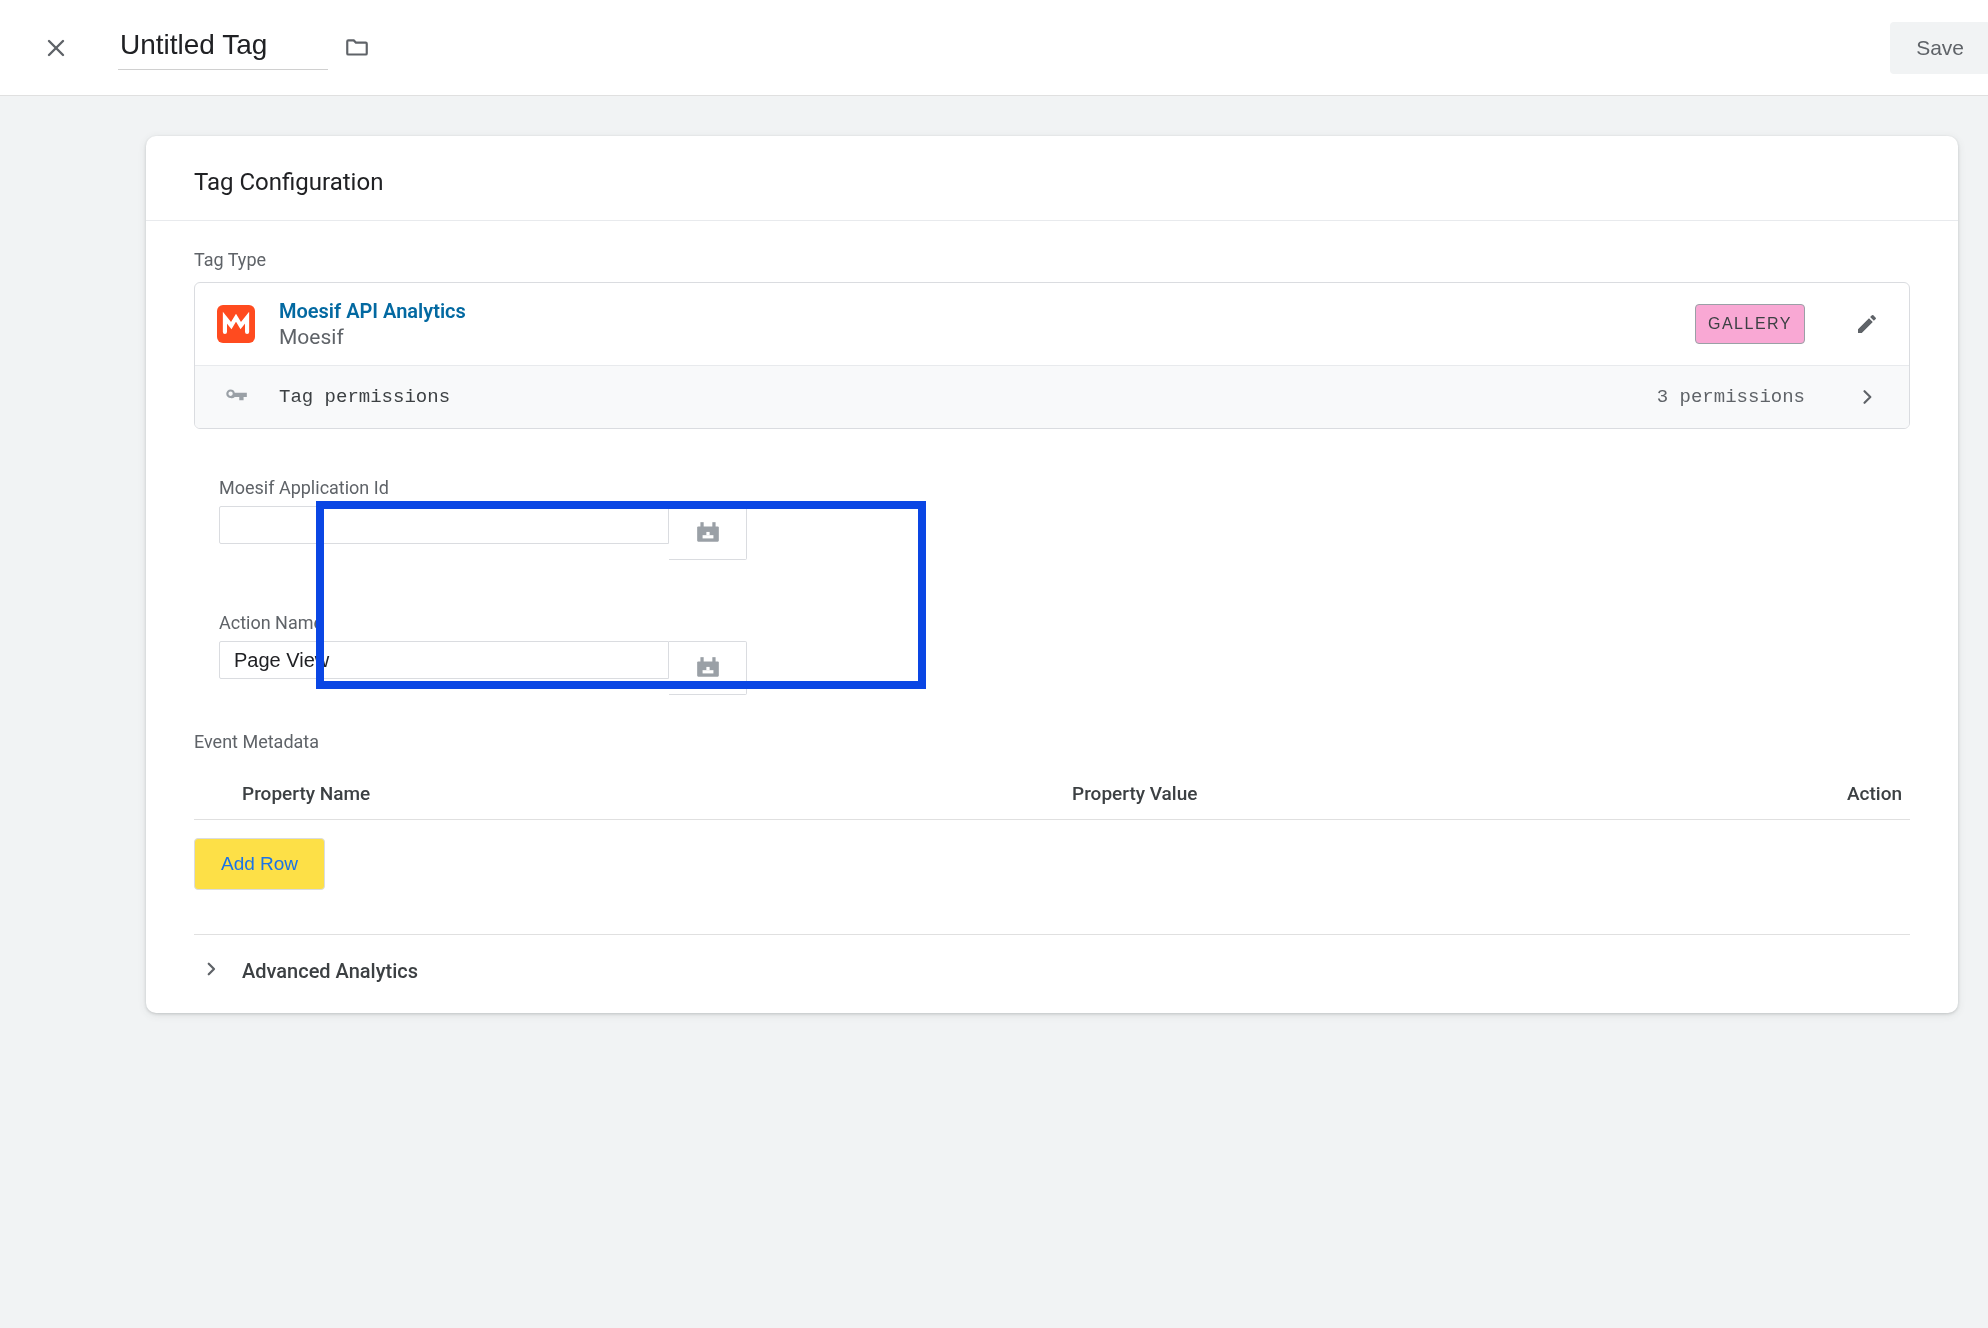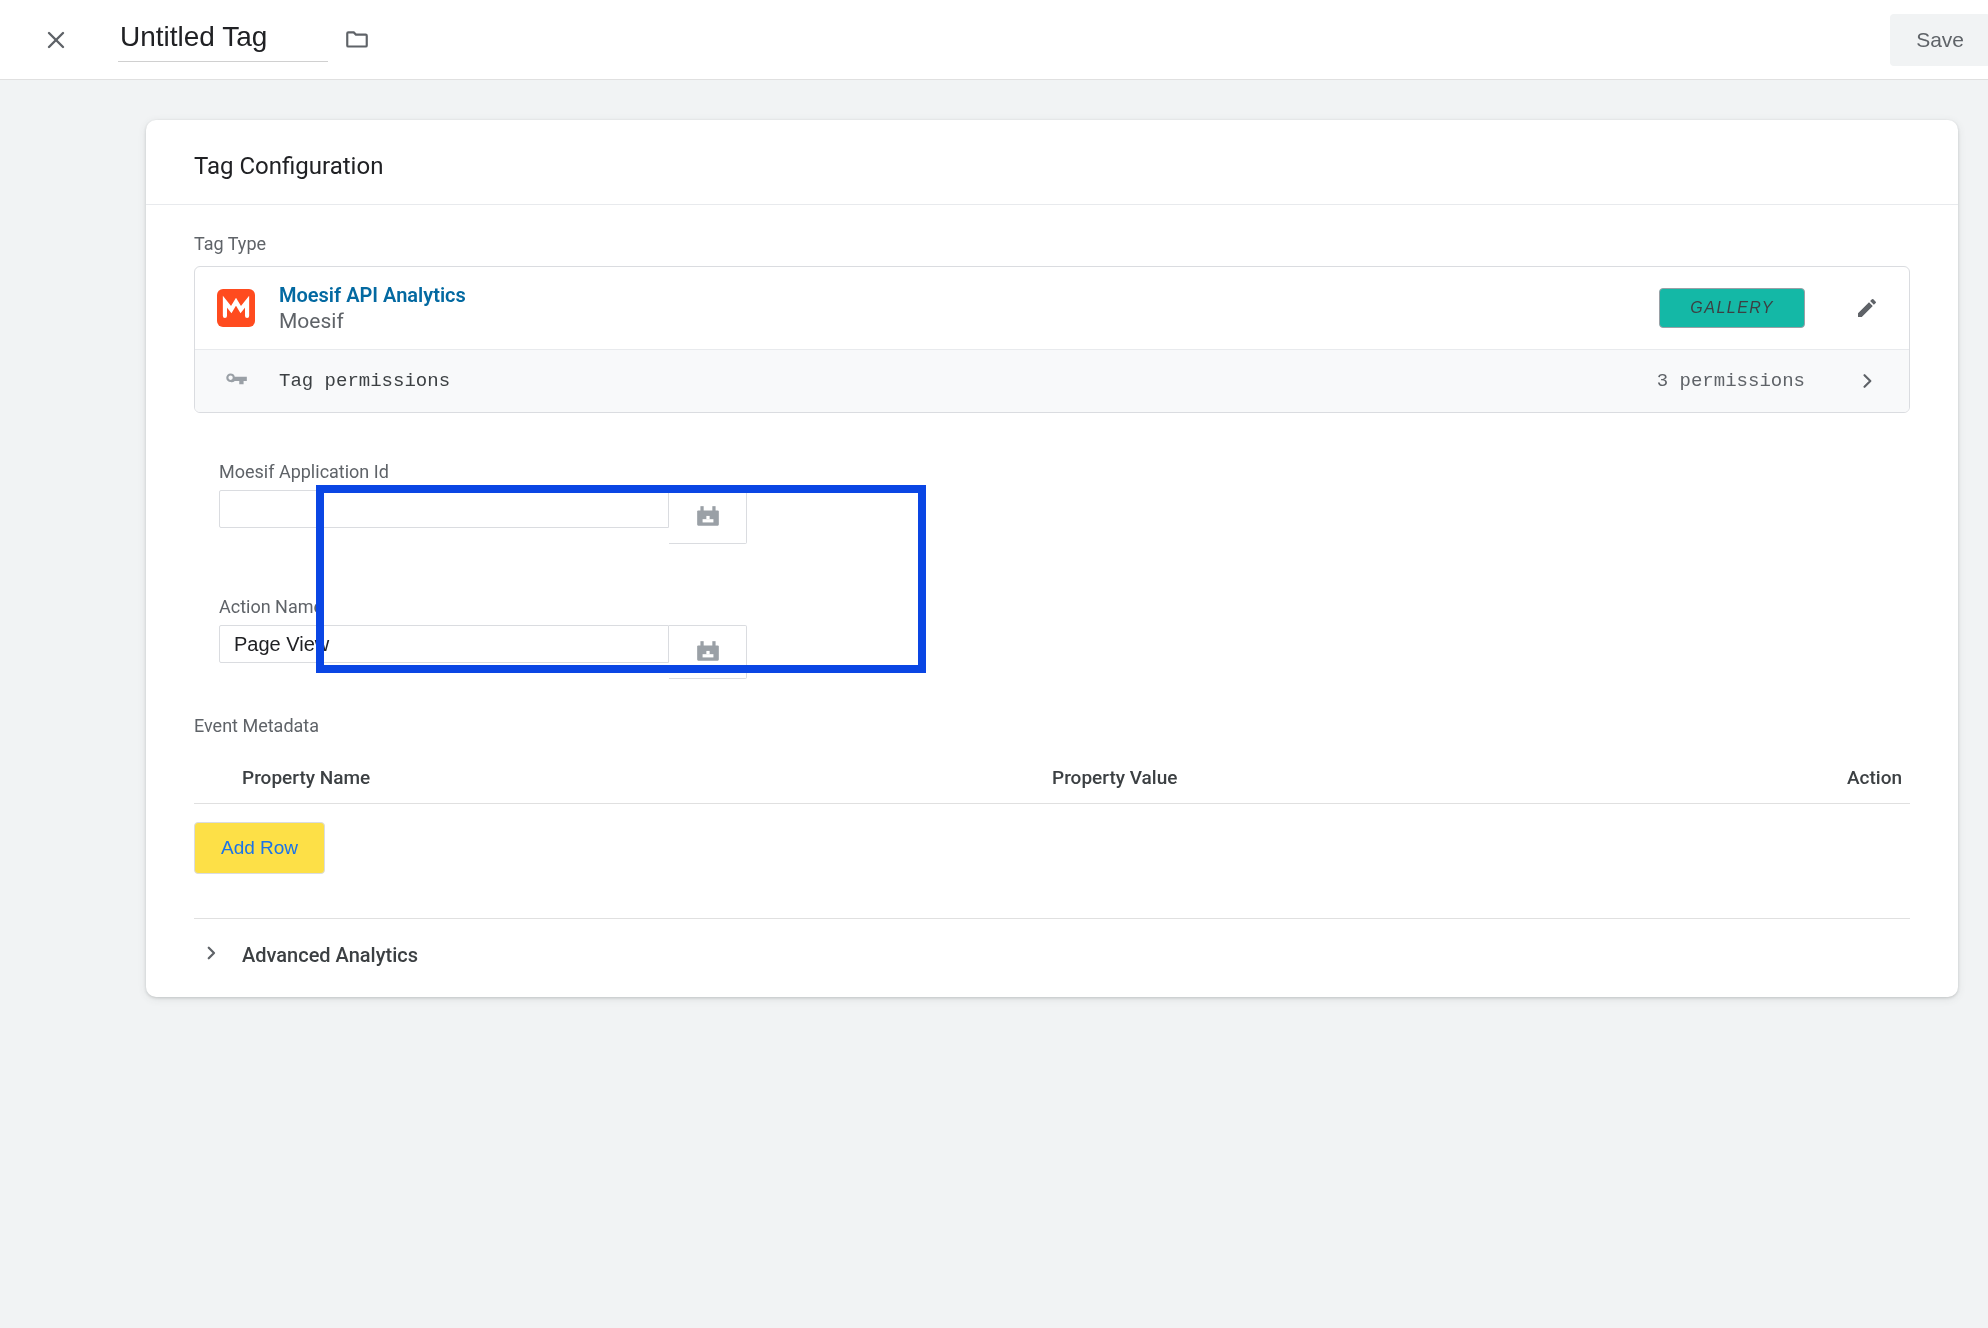--- a/index.html
+++ b/index.html
@@ -6,21 +6,21 @@
   html, body {
     margin: 0;
     padding: 0;
     font-family: Roboto, "Helvetica Neue", Arial, sans-serif;
     background: #f1f3f4;
     color: #202124;
     width: 1988px;
   }
   .topbar {
     background: #fff;
-    height: 80px;
+    height: 96px;
     display: flex;
     align-items: center;
     padding: 0 6px 0 34px;
     border-bottom: 1px solid #e0e0e0;
   }
   .close-x {
     width: 44px;
     height: 44px;
     display: flex;
     align-items: center;
@@ -114,28 +114,27 @@
     color: #0369a1;
   }
   .tag-sub {
     font-size: 21px;
     color: #5f6368;
     margin-top: 2px;
   }
   .tag-row-spacer { flex: 1; }
   .gallery-btn {
     border: 1px solid #9aa0a6;
-    background: #14b8a6;
+    background: #f9a8d4;
     color: #3c4043;
     font-size: 16px;
     letter-spacing: 1.5px;
-    padding: 10px 30px;
+    padding: 10px 12px;
     border-radius: 4px;
     cursor: pointer;
-    font-style: italic;
   }
   .edit-icon {
     color: #5f6368;
     width: 40px; height: 40px;
     display:flex;align-items:center;justify-content:center;
     margin-left: 18px;
     cursor: pointer;
   }
   .edit-icon svg { width: 24px; height: 24px; }
   .perm-row {
@@ -201,21 +200,21 @@
   .meta-section { padding: 0 48px; margin-top: 36px; }
   .meta-header {
     display: flex;
     padding: 14px 0;
     border-bottom: 1px solid #e0e0e0;
     color: #3c4043;
     font-size: 19px;
     font-weight: 500;
   }
   .meta-col-name { flex: 0 0 50%; padding-left: 48px; }
-  .meta-col-val { flex: 1; }
+  .meta-col-val { flex: 1; margin-left: 20px; }
   .meta-col-action { width: 120px; text-align: right; padding-right: 8px; }
   .add-row-btn {
     margin-top: 18px;
     border: 1px solid #dadce0;
     background: #fde047;
     color: #1a73e8;
     font-size: 19px;
     font-weight: 500;
     padding: 14px 26px;
     border-radius: 4px;

